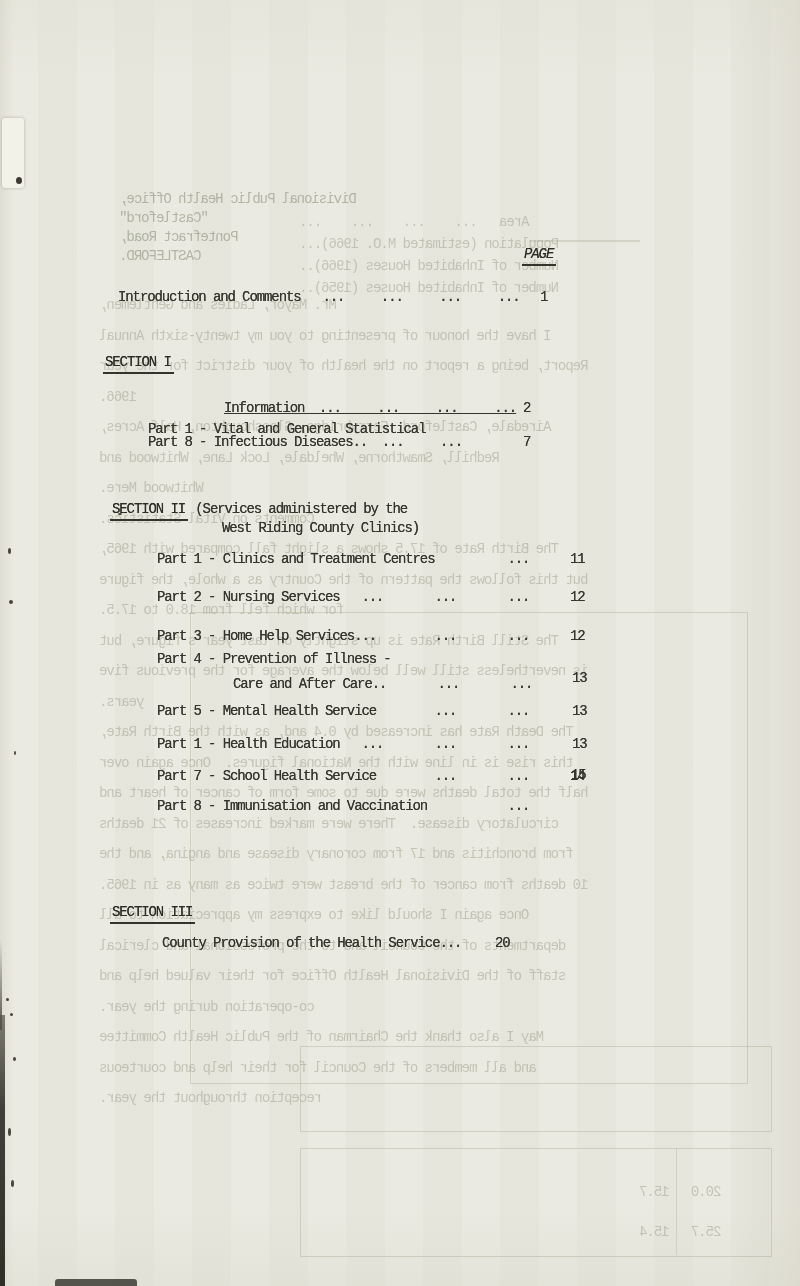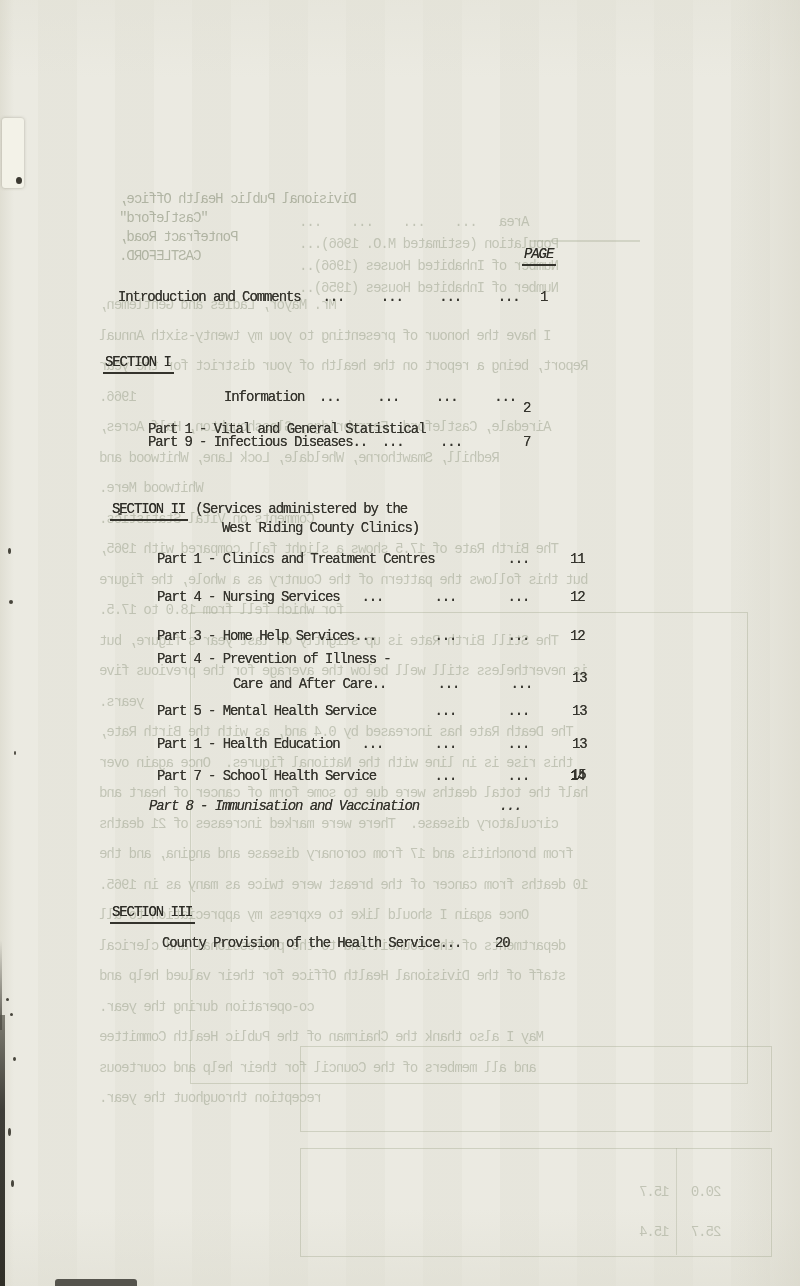--- a/index.html
+++ b/index.html
@@ -51,33 +51,33 @@
     border-bottom:2px solid #34332c;
     padding:0 3px 2px 2px;
     margin-left:-2px;
     color:#2d2c26;
   }
   #l-page{left:524px;top:247px;}
   #l-page .u{border-bottom-width:2px;font-style:italic;}
   #l-intro{left:118px;top:290px;}
   #h-s1  {left:105px;top:355px;}
   #l-s1p1a{left:148px;top:382px;margin-top:40px;}
-  #l-s1p1b{left:224px;top:390px;}
+  #l-s1p1b{left:224px;top:401px;text-decoration:underline;}
   #l-s1p2{left:148px;top:435px;}
   #h-s2  {left:112px;top:502px;}
   #l-s2sub{left:222px;top:521px;}
   #l-s2p1{left:157px;top:552px;}
   #l-s2p2{left:157px;top:590px;}
   #l-s2p3{left:157px;top:629px;}
   #l-s2p4a{left:157px;top:652px;}
   #l-s2p4b{left:233px;top:671px;margin-top:6px;}
   #l-s2p5{left:157px;top:704px;}
   #l-s2p6{left:157px;top:737px;}
   #l-s2p7{left:157px;top:769px;}
-  #l-s2p8{left:149px;top:799px;font-style:italic;}
+  #l-s2p8{left:157px;top:799px;}
   #h-s3  {left:112px;top:905px;}
   #l-s3  {left:162px;top:936px;}
 
   
   #pg-intro{left:540px;top:290px;}
   #pg-s1p1{left:523px;top:401px;}
   #pg-s1p2{left:523px;top:435px;}
   #pg-s2p1{left:570px;top:552px;}
   #pg-s2p2{left:570px;top:590px;}
   #pg-s2p3{left:570px;top:629px;}
@@ -174,30 +174,30 @@
 
   <div class="tl" id="l-intro">Introduction and Comments   ...     ...     ...     ...</div>
   <div class="tl" id="pg-intro">1</div>
 
   <div class="tl hd" id="h-s1"><span class="u">SECTION I</span><span></span></div>
 
   <div class="tl" id="l-s1p1a">Part 1 - Vital and General Statistical</div>
   <div class="tl" id="l-s1p1b">Information  ...     ...     ...     ...</div>
   <div class="tl" id="pg-s1p1">2</div>
 
-  <div class="tl" id="l-s1p2">Part 9 - Infectious Diseases..  ...     ...</div>
+  <div class="tl" id="l-s1p2">Part 8 - Infectious Diseases..  ...     ...</div>
   <div class="tl" id="pg-s1p2">7</div>
 
   <div class="tl hd" id="h-s2"><span class="u">SECTION II</span><span> (Services administered by the</span></div>
   <div class="tl" id="l-s2sub">West Riding County Clinics)</div>
 
   <div class="tl" id="l-s2p1">Part 1 - Clinics and Treatment Centres          ...</div>
   <div class="tl" id="pg-s2p1">11</div>
 
-  <div class="tl" id="l-s2p2">Part 4 - Nursing Services   ...       ...       ...</div>
+  <div class="tl" id="l-s2p2">Part 2 - Nursing Services   ...       ...       ...</div>
   <div class="tl" id="pg-s2p2">12</div>
 
   <div class="tl" id="l-s2p3">Part 3 - Home Help Services...        ...       ...</div>
   <div class="tl" id="pg-s2p3">12</div>
 
   <div class="tl" id="l-s2p4a">Part 4 - Prevention of Illness -</div>
   <div class="tl" id="l-s2p4b">Care and After Care..       ...       ...</div>
   <div class="tl" id="pg-s2p4">13</div>
 
   <div class="tl" id="l-s2p5">Part 5 - Mental Health Service        ...       ...</div>

